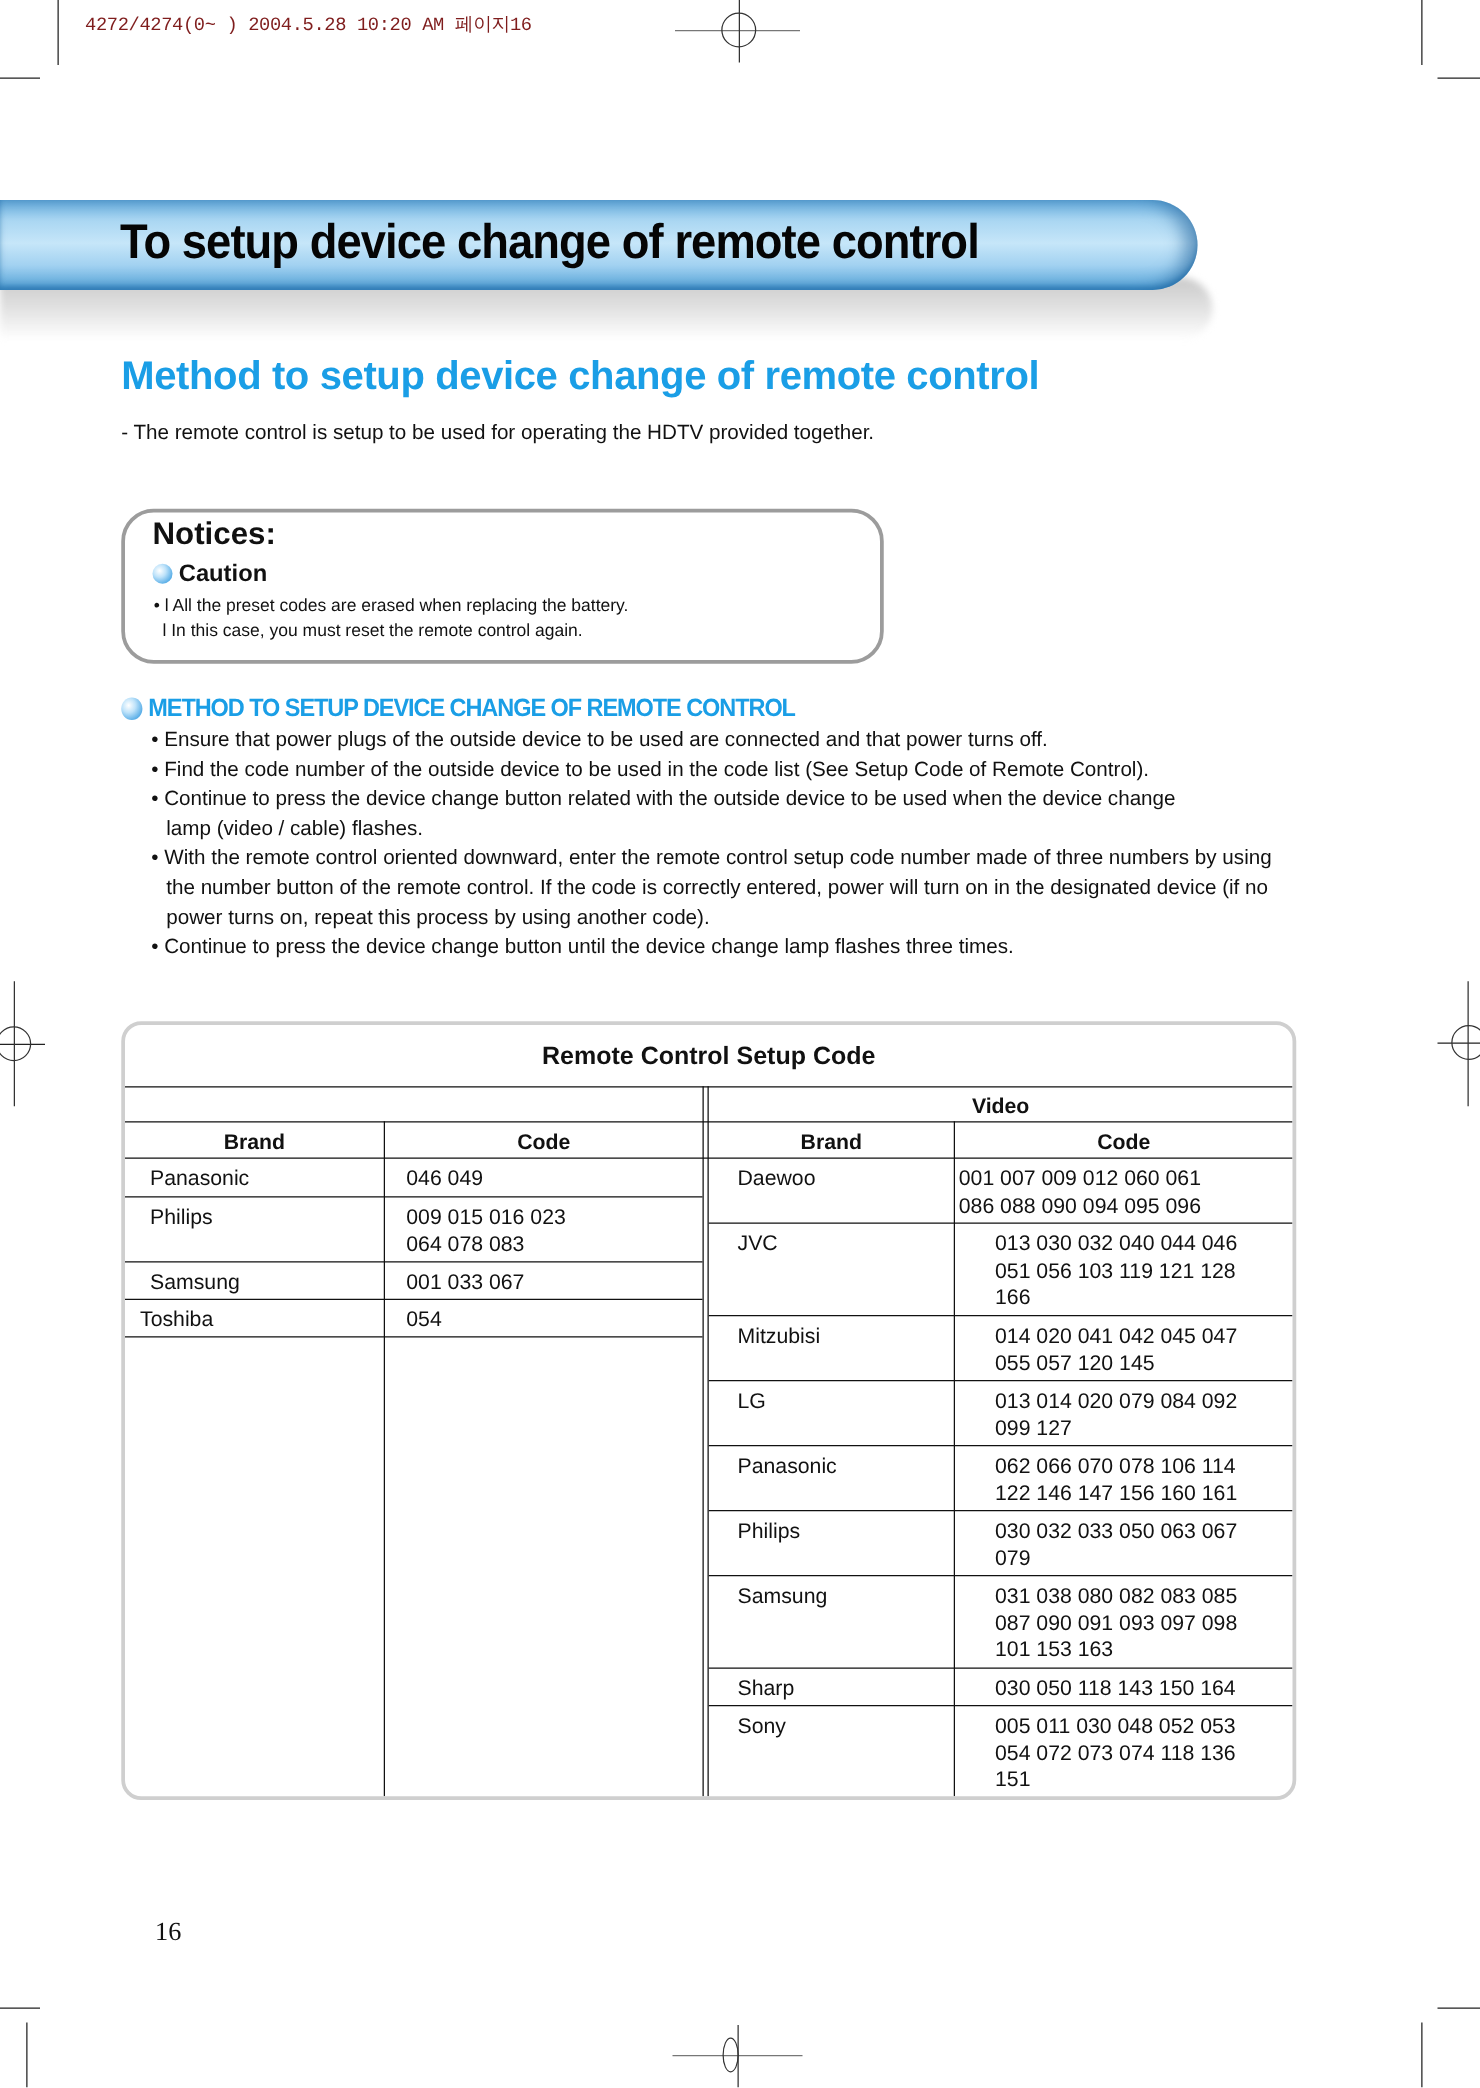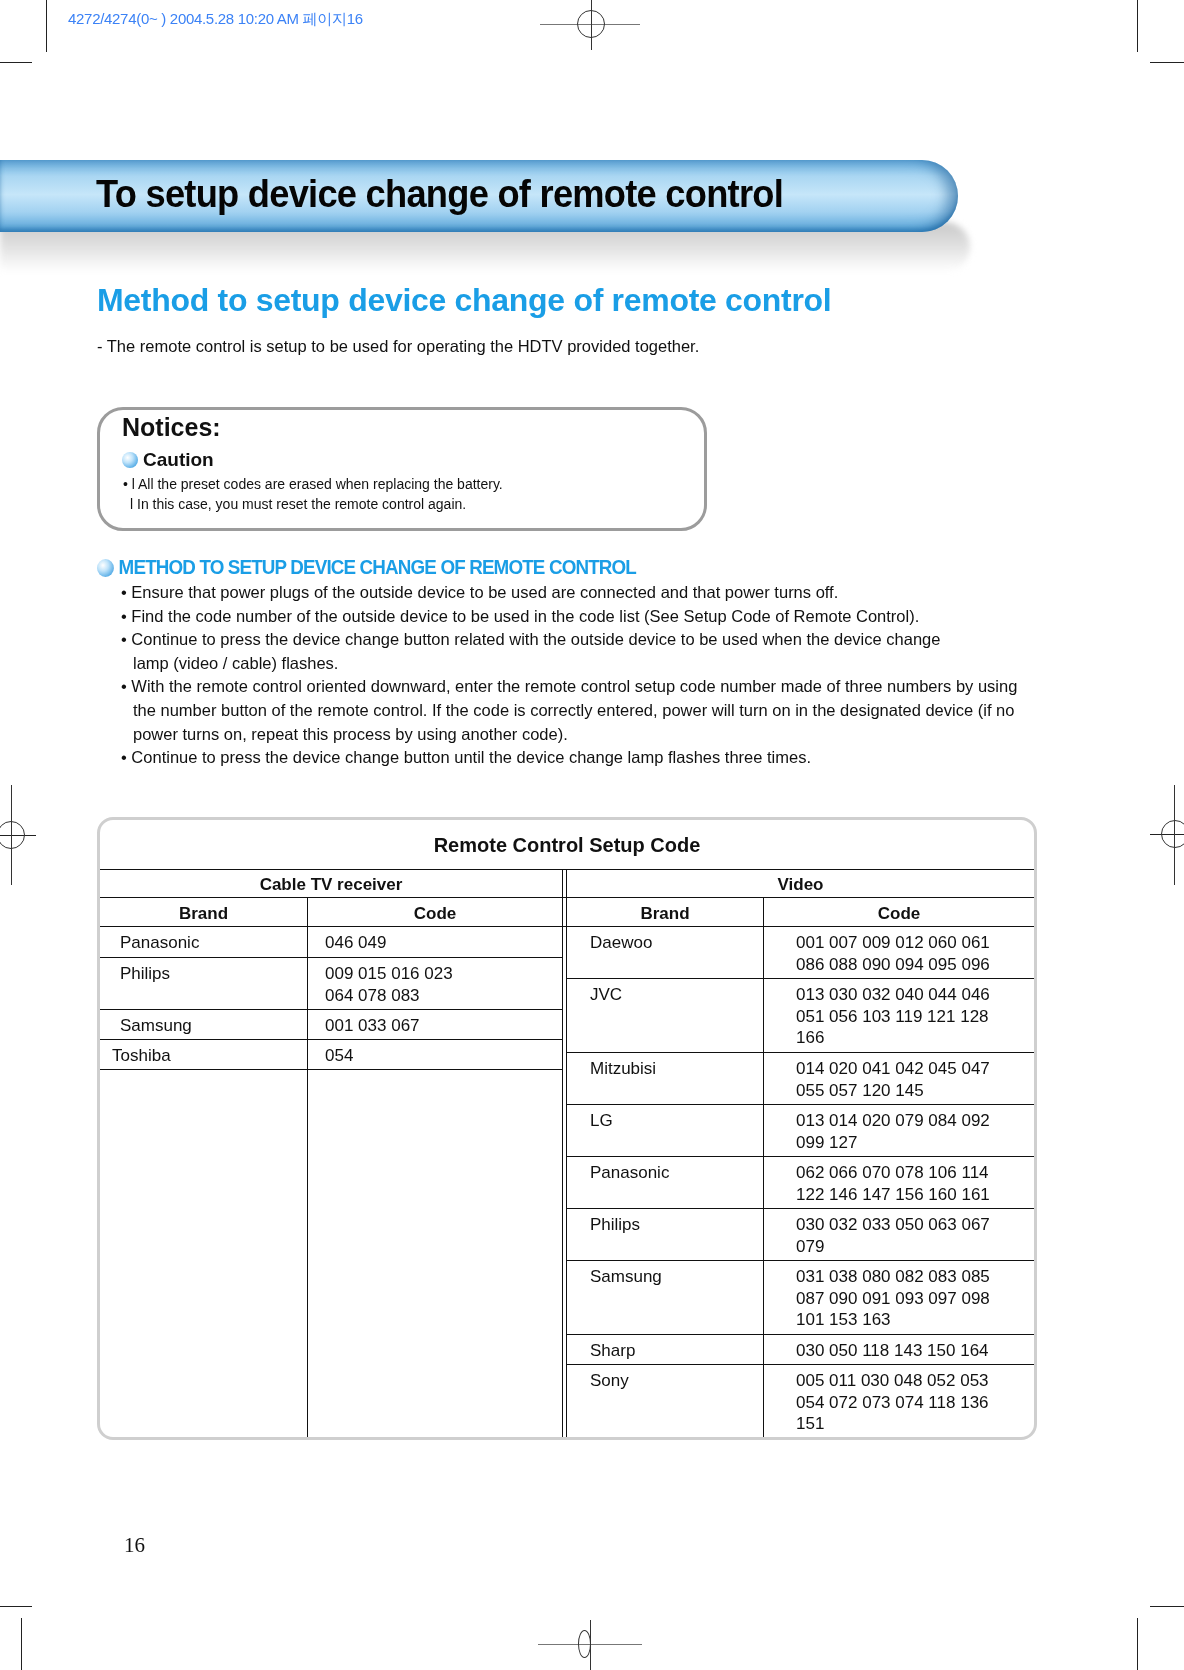--- a/index.html
+++ b/index.html
@@ -7,22 +7,22 @@
          font-family:"Liberation Sans", sans-serif; color:#111; }
   .abs { position:absolute; }
 
   
   .mark-v { position:absolute; width:1px; background:#222; }
   .mark-h { position:absolute; height:1px; background:#222; }
   .reg { position:absolute; width:26px; height:26px; border:1px solid #333; border-radius:50%; }
   .reg-h { position:absolute; height:1px; background:#777; }
   .reg-v { position:absolute; width:1px; background:#333; }
 
-  .print-header { position:absolute; left:68px; top:10px; font-size:15px; color:#3b82f6;
-                  font-family:Liberation Sans, sans-serif; letter-spacing:-0.3px; }
+  .print-header { position:absolute; left:68px; top:10px; font-size:15px; color:#7f1d1d;
+                  font-family:Liberation Mono, monospace; letter-spacing:-0.3px; }
 
   
   .banner-shadow { position:absolute; left:0; top:222px; width:970px; height:50px;
      background:linear-gradient(to bottom, #c9c9c9 0%, #e2e2e2 50%, rgba(255,255,255,0) 100%);
      border-radius:0 40px 40px 0; filter:blur(3px); }
   .banner { position:absolute; left:0; top:160px; width:958px; height:72px;
      border-radius:0 36px 36px 0;
      background:linear-gradient(to bottom, #6fb4e3 0%, #a9d6f2 22%, #c6e6f9 48%, #a3d2f1 72%, #5aa8dc 100%);
      box-shadow: inset -10px 0 14px rgba(20,90,150,0.55), inset 0 -3px 4px rgba(30,110,170,0.5); }
   .banner-title { position:absolute; left:96px; top:172px; font-size:39px; font-weight:bold;
@@ -130,21 +130,20 @@
 
   <div class="tline-h" style="left:0;top:49px;width:934px;"></div>
   <div class="tline-h" style="left:0;top:77px;width:934px;"></div>
   <div class="tline-h" style="left:0;top:106px;width:934px;"></div>
 
   <div class="tline-v" style="left:207px;top:77px;height:540px;"></div>
   <div class="tline-v" style="left:462px;top:49px;height:568px;"></div>
   <div class="tline-v" style="left:466px;top:49px;height:568px;"></div>
   <div class="tline-v" style="left:663px;top:77px;height:540px;"></div>
 
-  <div class="th" style="left:0;top:55px;width:462px;">Cable TV receiver</div>
   <div class="th" style="left:467px;top:55px;width:467px;">Video</div>
   <div class="th" style="left:0;top:84px;width:207px;">Brand</div>
   <div class="th" style="left:208px;top:84px;width:254px;">Code</div>
   <div class="th" style="left:467px;top:84px;width:196px;">Brand</div>
   <div class="th" style="left:664px;top:84px;width:270px;">Code</div>
 
   <div>
     <div class="cell" style="left:20px;top:112px;">Panasonic</div>
     <div class="cell" style="left:225px;top:112px;">046 049</div>
     <div class="tline-h" style="left:0;top:137px;width:462px;"></div>
@@ -158,21 +157,21 @@
     <div class="cell" style="left:225px;top:195px;">001 033 067</div>
     <div class="tline-h" style="left:0;top:219px;width:462px;"></div>
 
     <div class="cell" style="left:12px;top:225px;">Toshiba</div>
     <div class="cell" style="left:225px;top:225px;">054</div>
     <div class="tline-h" style="left:0;top:249px;width:462px;"></div>
   </div>
 
   <div>
     <div class="cell" style="left:490px;top:112px;">Daewoo</div>
-    <div class="cell" style="left:696px;top:112px;white-space:pre;">001 007 009 012 060 061
+    <div class="cell" style="left:667px;top:112px;white-space:pre;">001 007 009 012 060 061
 086 088 090 094 095 096</div>
     <div class="tline-h" style="left:467px;top:158px;width:467px;"></div>
 
     <div class="cell" style="left:490px;top:164px;">JVC</div>
     <div class="cell" style="left:696px;top:164px;white-space:pre;">013 030 032 040 044 046
 051 056 103 119 121 128
 166</div>
     <div class="tline-h" style="left:467px;top:232px;width:467px;"></div>
 
     <div class="cell" style="left:490px;top:238px;">Mitzubisi</div>

